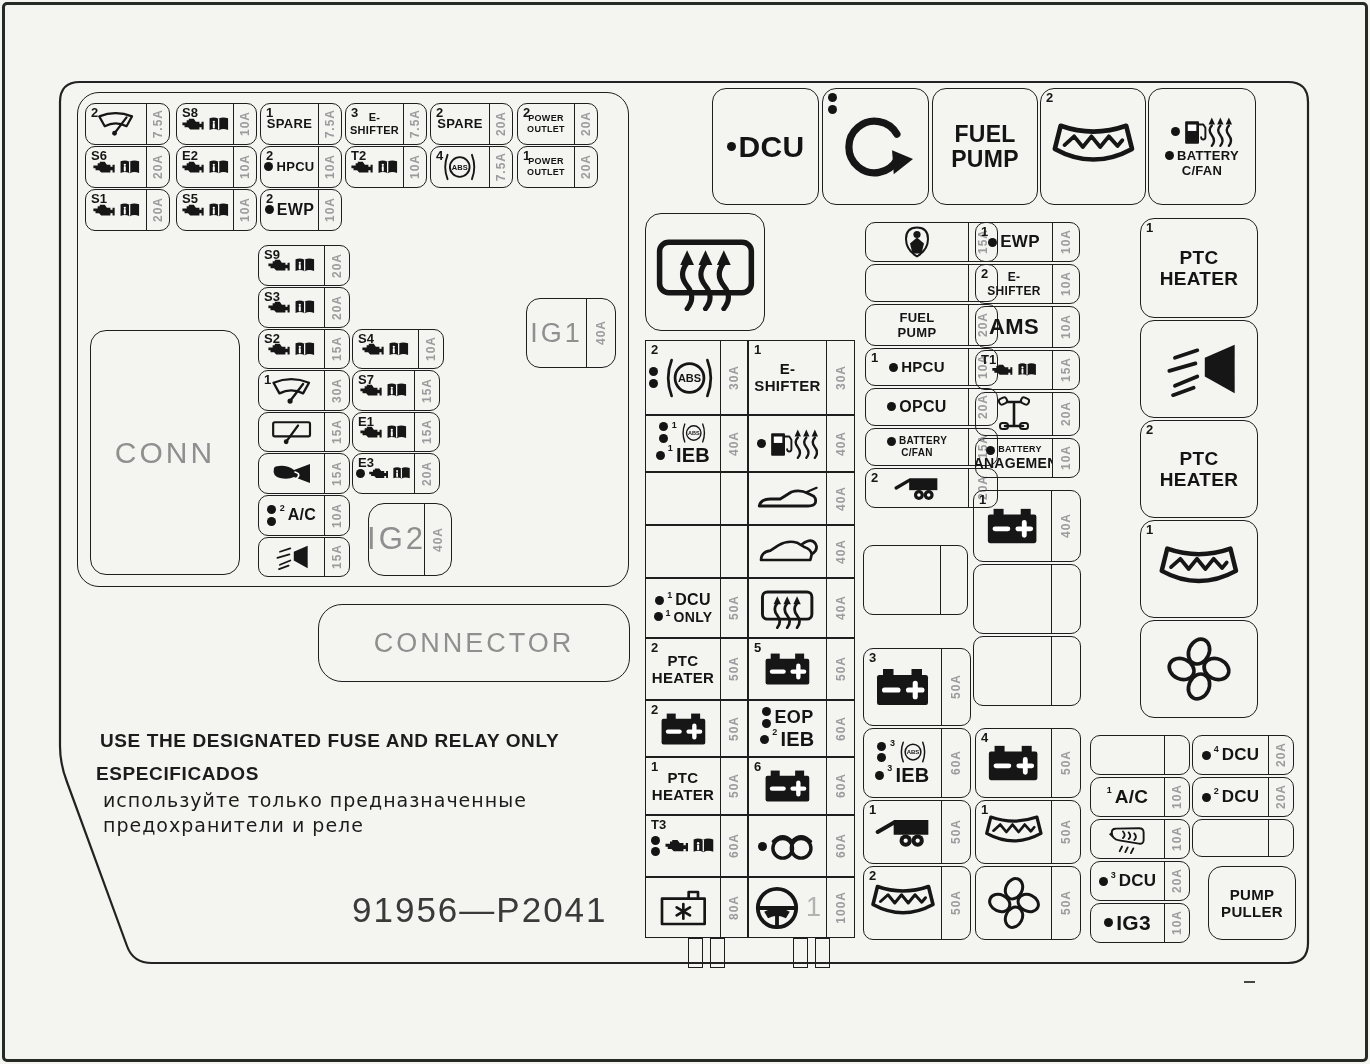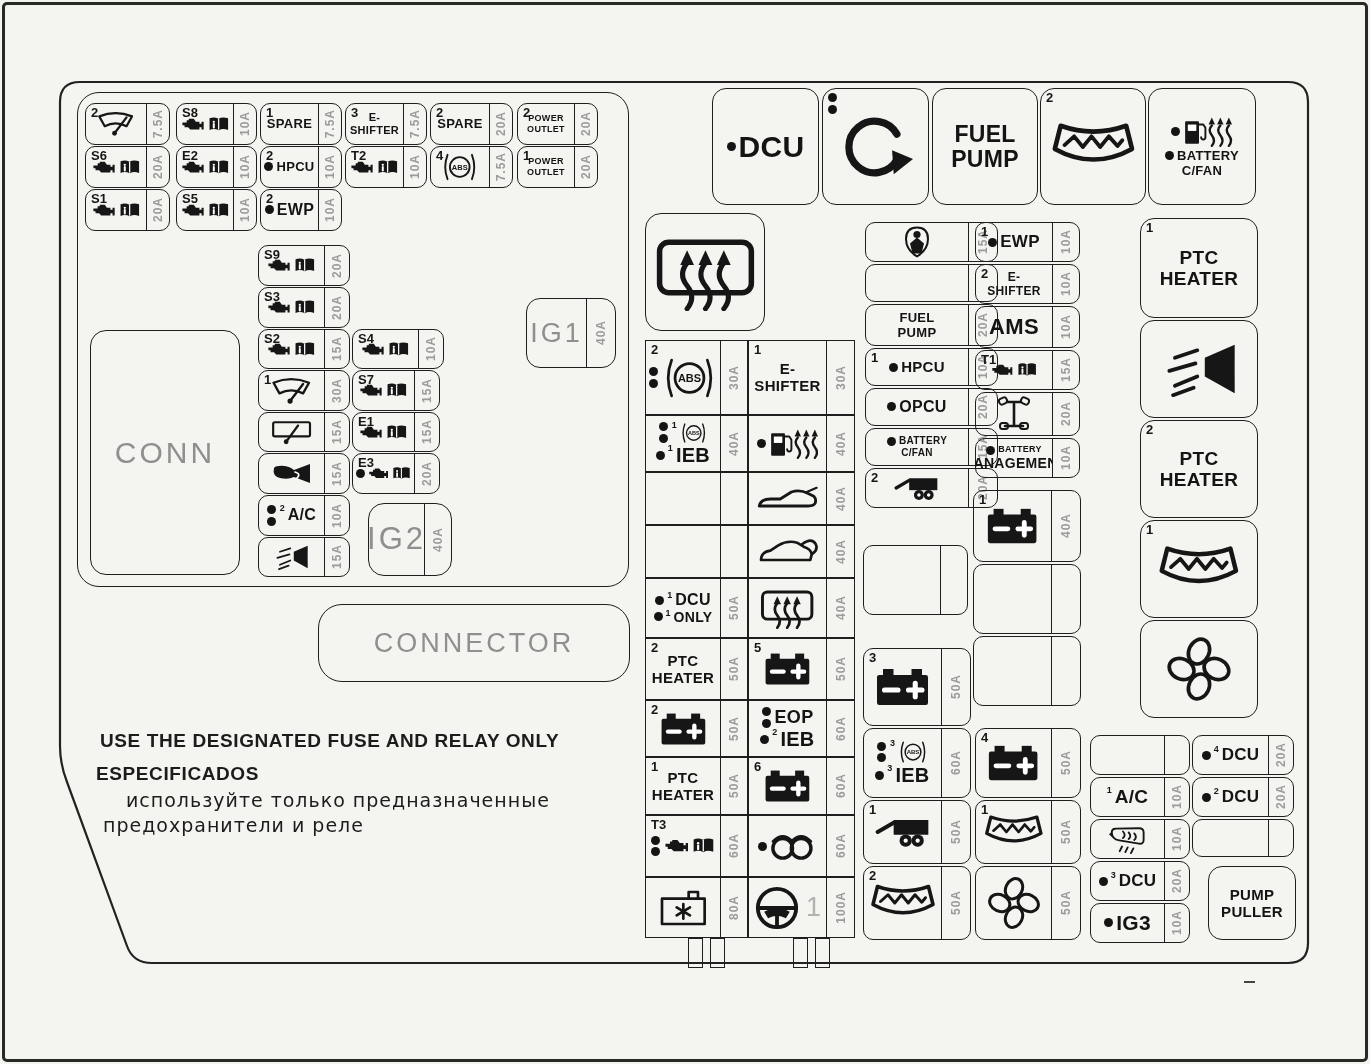--- a/index.html
+++ b/index.html
@@ -1750,17 +1750,18 @@
         </div>
       </div>
       <div class="foot" style="left: 688px; top: 938px; width: 15px; height: 30px;"></div>
       <div class="foot" style="left: 710px; top: 938px; width: 15px; height: 30px;"></div>
       <div class="foot" style="left: 793px; top: 938px; width: 15px; height: 30px;"></div>
       <div class="foot" style="left: 815px; top: 938px; width: 15px; height: 30px;"></div>
     </div>
 
   <div class="note en" style="left:100px;top:706px;margin-top:24px;">USE THE DESIGNATED FUSE AND RELAY ONLY</div>
   <div class="note en" style="left:96px;top:763px;">ESPECIFICADOS</div>
-  <div class="note cy" style="left:103px;top:789px;margin-left:23px;">используйте только предназначенные</div>
+  <div class="note cy" style="left:103px;top:789px;">используйте только предназначенные</div>
   <div class="note cy" style="left:103px;top:814px;">предохранители и реле</div>
+  <div class="partnum" style="left:352px;top:890px;">91956—P2041</div>
   <div class="tick" style="left:1244px;top:981px;width:11px;"></div>
   <div id="frame"></div>
 </div>
 
 </body></html>

